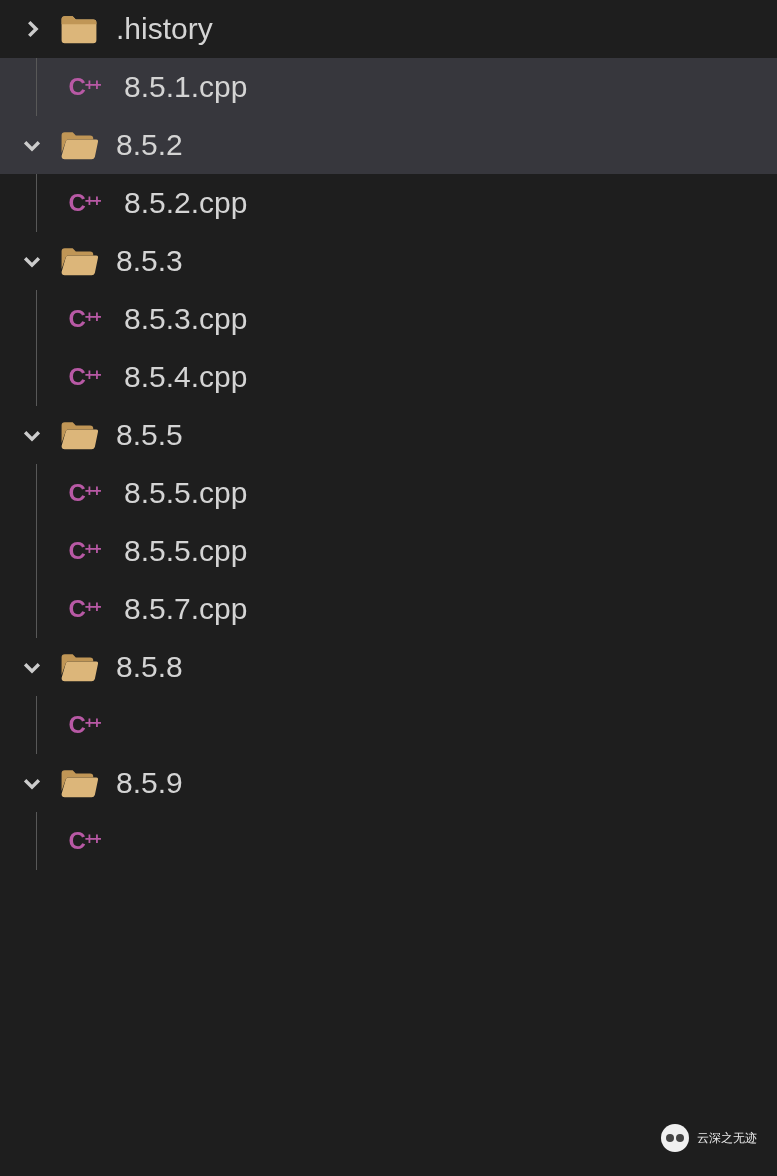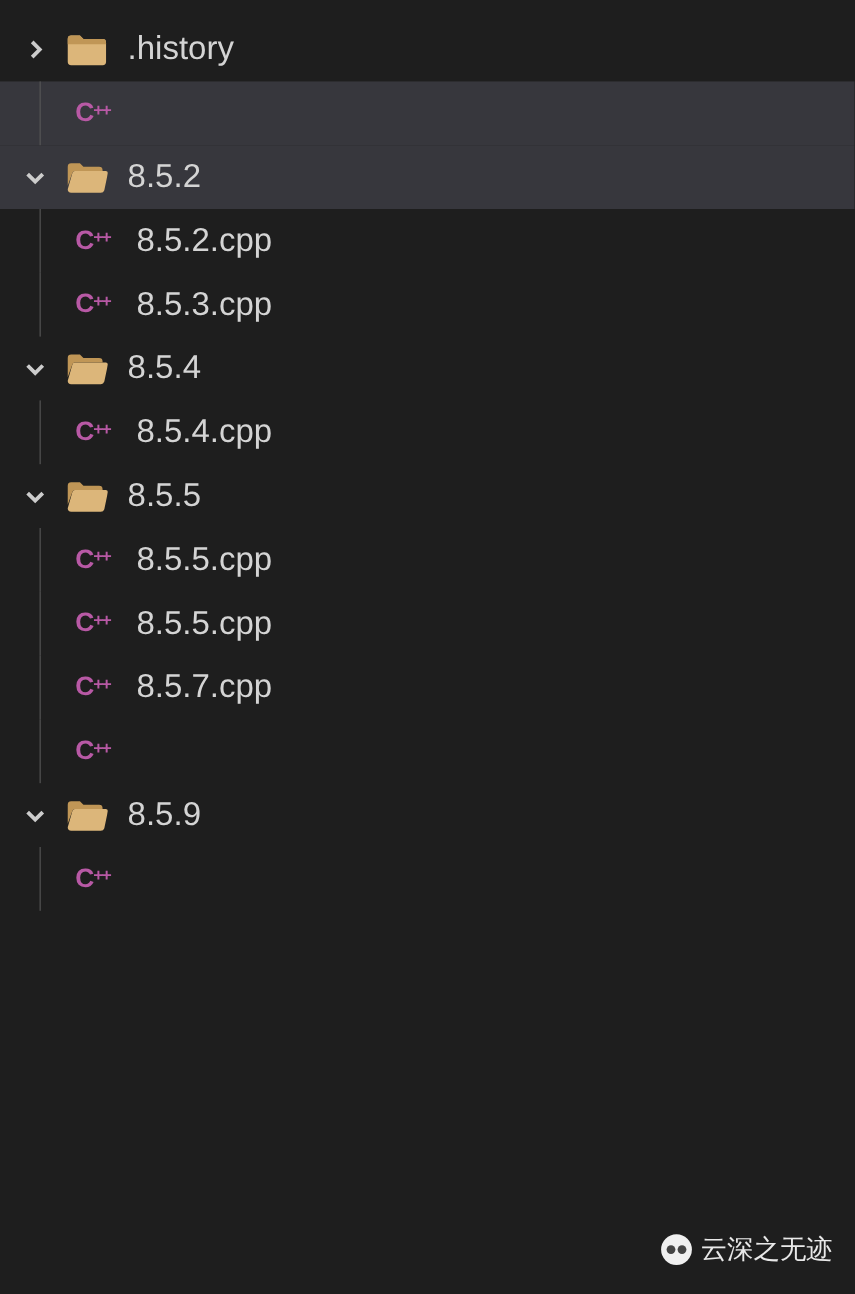--- a/index.html
+++ b/index.html
@@ -11,21 +11,21 @@
       background: #1e1e1e;
       color: #cccccc;
       font-family: "Segoe UI", -apple-system, sans-serif;
       font-size: 28px;
       width: 777px;
       height: 1176px;
       overflow: hidden;
       position: relative;
     }
     .tree {
-      padding-top: 16px;
+      padding-top: 0;
     }
     .tree-row {
       display: flex;
       align-items: center;
       height: 58px;
       cursor: pointer;
       user-select: none;
     }
     .tree-row.selected {
       background: #37373d;
@@ -101,21 +101,21 @@
       background: #585858;
     }
     .watermark {
       position: absolute;
       right: 20px;
       bottom: 24px;
       display: flex;
       align-items: center;
       gap: 8px;
       color: #e8e8e8;
-      font-size: 24px;
+      font-size: 12px;
     }
     .watermark-icon {
       width: 28px;
       height: 28px;
       border-radius: 50%;
       background: #f0f0f0;
       position: relative;
       display: flex;
       align-items: center;
       justify-content: center;
@@ -148,20 +148,21 @@
           <path d="M1 4 Q1 2 3 2 L8 2 L10 4 L21 4 Q23 4 23 6 L23 7 L1 7 Z" fill="#c09656"></path>
         </svg>
       </span>
       <span class="label">.history</span>
     </div>
     <div class="tree-row selected guide file-row">
       <span class="cpp-icon">
         <span>C</span>
         <span class="plus">++</span>
       </span>
+      <span class="label">8.5.1.cpp</span>
     </div>
     <div class="tree-row selected indent-0">
       <span class="arrow">
         <svg viewBox="0 0 16 16">
           <polyline points="3,6 8,11 13,6"></polyline>
         </svg>
       </span>
       <span class="folder-icon">
         <svg viewBox="0 0 24 20">
           <path d="M1 4 L1 17 Q1 19 3 19 L20 19 Q21.5 19 22 17.5 L24 8 Q24.3 6.5 22.8 6.5 L5 6.5 Q4 6.5 3.7 7.5 L1 17 Z" fill="#dcb67a"></path>
@@ -170,41 +171,41 @@
       </span>
       <span class="label">8.5.2</span>
     </div>
     <div class="tree-row guide file-row">
       <span class="cpp-icon">
         <span>C</span>
         <span class="plus">++</span>
       </span>
       <span class="label">8.5.2.cpp</span>
     </div>
+    <div class="tree-row indent-0">
+      <span class="arrow">
+        <svg viewBox="0 0 16 16">
+          <polyline points="3,6 8,11 13,6"></polyline>
+        </svg>
+      </span>
+      <span class="folder-icon">
+        <svg viewBox="0 0 24 20">
+          <path d="M1 4 L1 17 Q1 19 3 19 L20 19 Q21.5 19 22 17.5 L24 8 Q24.3 6.5 22.8 6.5 L5 6.5 Q4 6.5 3.7 7.5 L1 17 Z" fill="#dcb67a"></path>
+          <path d="M1 4 Q1 2 3 2 L8 2 L10 4 L19 4 Q21 4 21 6 L21 6.5 L5 6.5 Q4 6.5 3.7 7.5 L1 15 Z" fill="#c09656"></path>
+        </svg>
+      </span>
+      <span class="label">8.5.3</span>
+    </div>
     <div class="tree-row guide file-row">
       <span class="cpp-icon">
         <span>C</span>
         <span class="plus">++</span>
       </span>
       <span class="label">8.5.3.cpp</span>
     </div>
-    <div class="tree-row indent-0">
-      <span class="arrow">
-        <svg viewBox="0 0 16 16">
-          <polyline points="3,6 8,11 13,6"></polyline>
-        </svg>
-      </span>
-      <span class="folder-icon">
-        <svg viewBox="0 0 24 20">
-          <path d="M1 4 L1 17 Q1 19 3 19 L20 19 Q21.5 19 22 17.5 L24 8 Q24.3 6.5 22.8 6.5 L5 6.5 Q4 6.5 3.7 7.5 L1 17 Z" fill="#dcb67a"></path>
-          <path d="M1 4 Q1 2 3 2 L8 2 L10 4 L19 4 Q21 4 21 6 L21 6.5 L5 6.5 Q4 6.5 3.7 7.5 L1 15 Z" fill="#c09656"></path>
-        </svg>
-      </span>
-      <span class="label">8.5.4</span>
-    </div>
     <div class="tree-row guide file-row">
       <span class="cpp-icon">
         <span>C</span>
         <span class="plus">++</span>
       </span>
       <span class="label">8.5.4.cpp</span>
     </div>
     <div class="tree-row indent-0">
       <span class="arrow">
         <svg viewBox="0 0 16 16">
@@ -232,20 +233,34 @@
         <span class="plus">++</span>
       </span>
       <span class="label">8.5.5.cpp</span>
     </div>
     <div class="tree-row guide file-row">
       <span class="cpp-icon">
         <span>C</span>
         <span class="plus">++</span>
       </span>
       <span class="label">8.5.7.cpp</span>
+    </div>
+    <div class="tree-row indent-0">
+      <span class="arrow">
+        <svg viewBox="0 0 16 16">
+          <polyline points="3,6 8,11 13,6"></polyline>
+        </svg>
+      </span>
+      <span class="folder-icon">
+        <svg viewBox="0 0 24 20">
+          <path d="M1 4 L1 17 Q1 19 3 19 L20 19 Q21.5 19 22 17.5 L24 8 Q24.3 6.5 22.8 6.5 L5 6.5 Q4 6.5 3.7 7.5 L1 17 Z" fill="#dcb67a"></path>
+          <path d="M1 4 Q1 2 3 2 L8 2 L10 4 L19 4 Q21 4 21 6 L21 6.5 L5 6.5 Q4 6.5 3.7 7.5 L1 15 Z" fill="#c09656"></path>
+        </svg>
+      </span>
+      <span class="label">8.5.8</span>
     </div>
     <div class="tree-row guide file-row">
       <span class="cpp-icon">
         <span>C</span>
         <span class="plus">++</span>
       </span>
     </div>
     <div class="tree-row indent-0">
       <span class="arrow">
         <svg viewBox="0 0 16 16">

